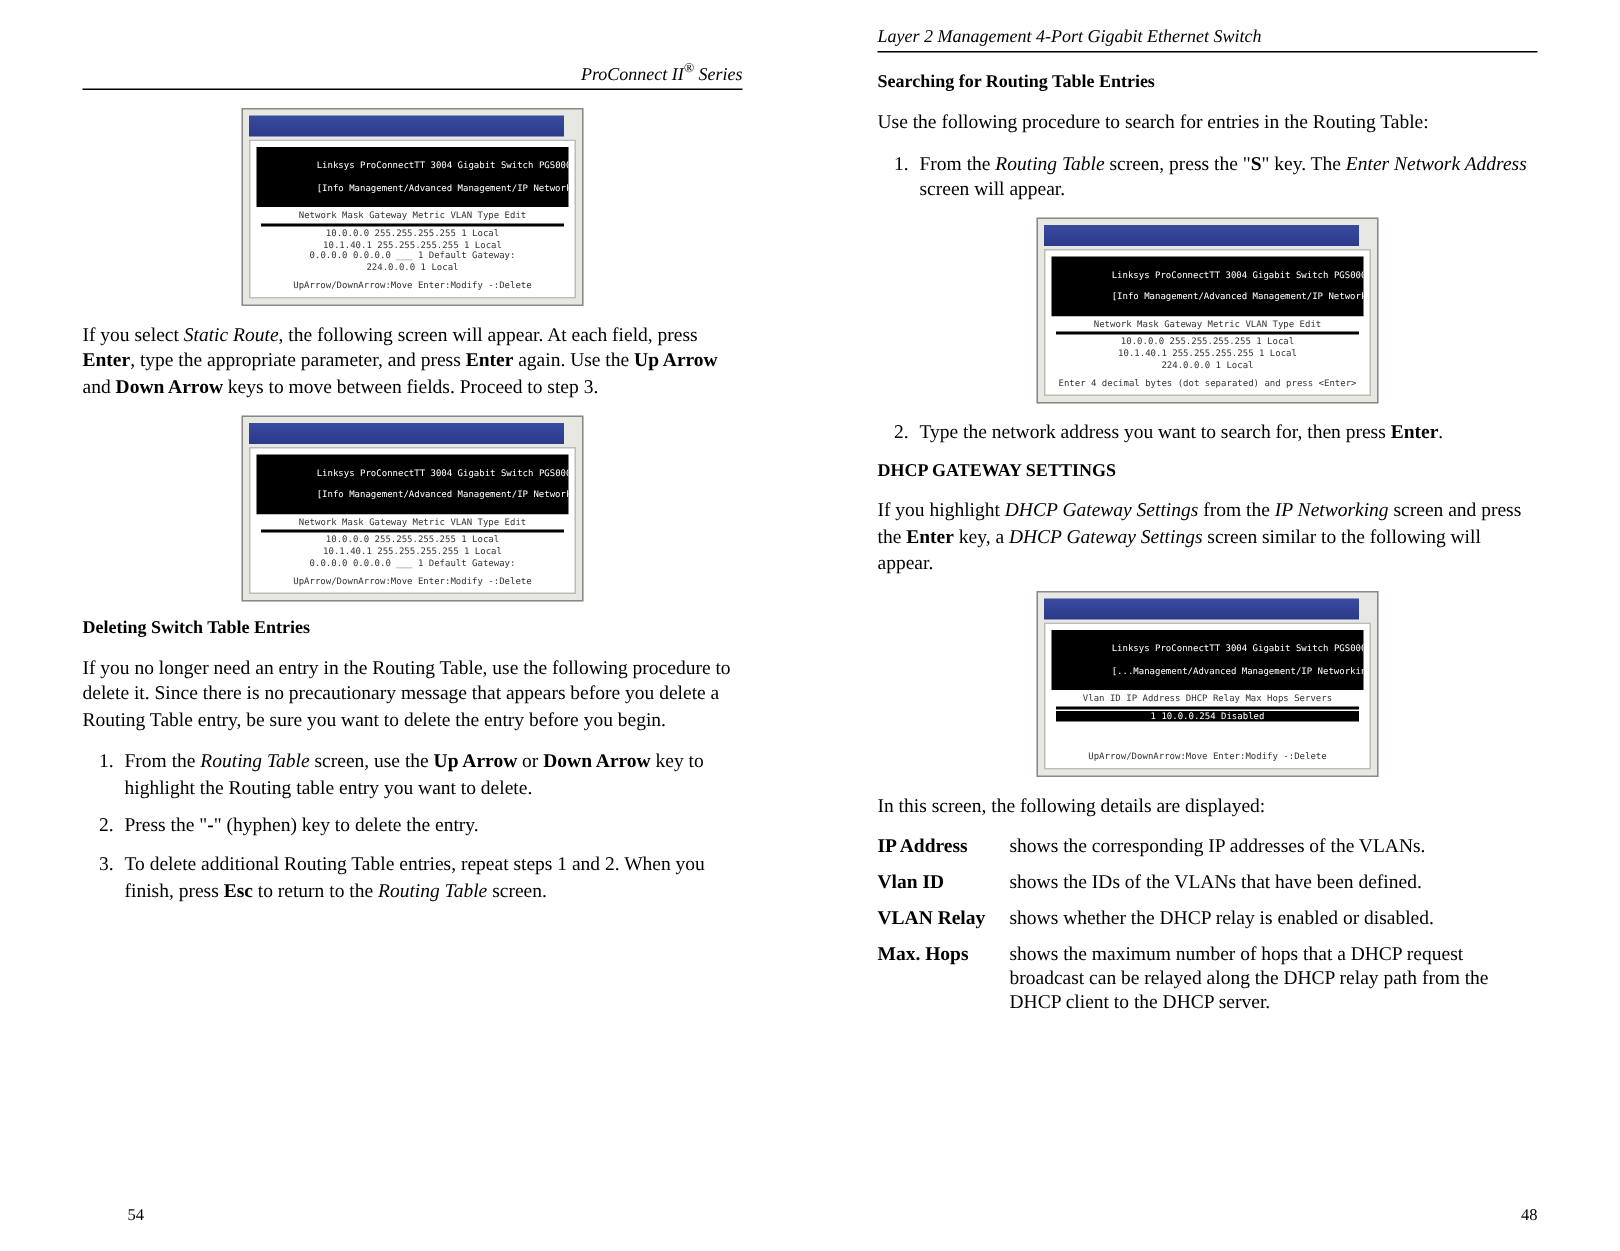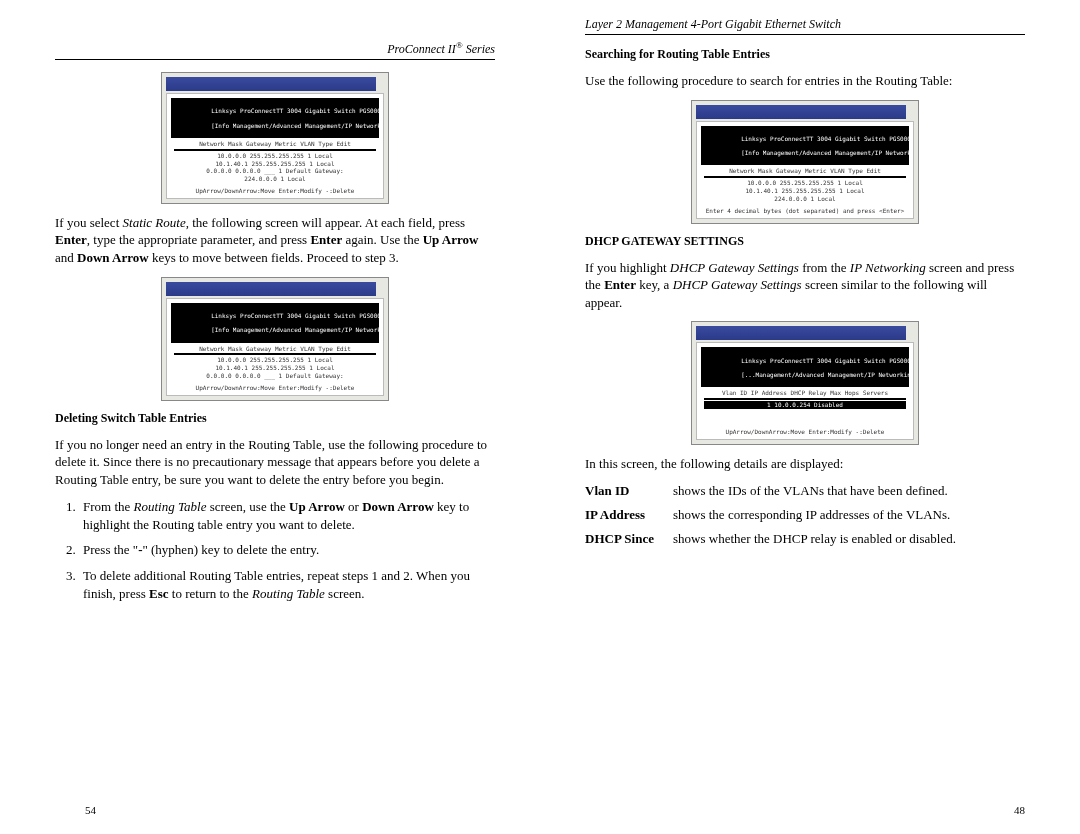--- a/index.html
+++ b/index.html
@@ -130,20 +130,25 @@
 
   <div class="pagenum pn-left">54</div>
 </div>
 
 <div class="page page-right">
   <div class="hdr hdr-right">Layer 2 Management 4-Port Gigabit Ethernet Switch</div>
 
   <div class="section-h">Searching for Routing Table Entries</div>
   <p>Use the following procedure to search for entries in the Routing Table:</p>
 
+  <ol>
+    <li>
+      <span>From the </span><span class="italic">Routing Table</span><span> screen, press the "</span><span class="bold">S</span><span>" key. The </span><span class="italic">Enter Network Address</span><span> screen will appear.</span>
+    </li>
+  </ol>
 
   <div class="shot-wrap">
     <div class="shot shot-mini">
       <div class="shot-top"></div>
       <div class="shot-body">
         <div class="shot-bar">
           <span>Linksys ProConnectTT 3004 Gigabit Switch</span> <span class="shot-titlebar">PGS0004</span><br>
           <span>[Info Management/Advanced Management/IP Networking/Routing Table]</span>
         </div>
         <div class="shot-table">
@@ -151,20 +156,25 @@
           <div class="shot-hr"></div>
           <div>  10.0.0.0     255.255.255.255              1          Local</div>
           <div>  10.1.40.1    255.255.255.255              1          Local</div>
           <div>  224.0.0.0                                 1          Local</div>
         </div>
         <div class="shot-footer">Enter 4 decimal bytes (dot separated) and press &lt;Enter&gt;</div>
       </div>
     </div>
   </div>
 
+  <ol start="2">
+    <li>
+      <span>Type the network address you want to search for, then press </span><span class="bold">Enter</span><span>.</span>
+    </li>
+  </ol>
 
   <div class="section-h">DHCP GATEWAY SETTINGS</div>
   <p>
     <span>If you highlight </span><span class="italic">DHCP Gateway Settings</span><span> from the </span><span class="italic">IP Networking</span><span> screen and press the </span><span class="bold">Enter</span><span> key, a </span><span class="italic">DHCP Gateway Settings</span><span> screen similar to the following will appear.</span>
   </p>
 
   <div class="shot-wrap">
     <div class="shot shot-mini">
       <div class="shot-top"></div>
       <div class="shot-body">
@@ -181,27 +191,31 @@
         </div>
         <div class="shot-footer">UpArrow/DownArrow:Move  Enter:Modify  -:Delete</div>
       </div>
     </div>
   </div>
 
   <p>In this screen, the following details are displayed:</p>
 
   <div class="defs">
     <div class="def-row">
+      <div class="def-term">IP Address</div>
+      <div class="def-body">shows the corresponding IP addresses of the VLANs.</div>
+    </div>
+    <div class="def-row">
       <div class="def-term">Vlan ID</div>
       <div class="def-body">shows the IDs of the VLANs that have been defined.</div>
     </div>
     <div class="def-row">
-      <div class="def-term">IP Address</div>
-      <div class="def-body">shows the corresponding IP addresses of the VLANs.</div>
-    </div>
-    <div class="def-row">
-      <div class="def-term">DHCP Since</div>
+      <div class="def-term">VLAN Relay</div>
       <div class="def-body">shows whether the DHCP relay is enabled or disabled.</div>
+    </div>
+    <div class="def-row">
+      <div class="def-term">Max. Hops</div>
+      <div class="def-body">shows the maximum number of hops that a DHCP request broadcast can be relayed along the DHCP relay path from the DHCP client to the DHCP server.</div>
     </div>
   </div>
 
   <div class="pagenum pn-right">48</div>
 </div>
 
 </body></html>

